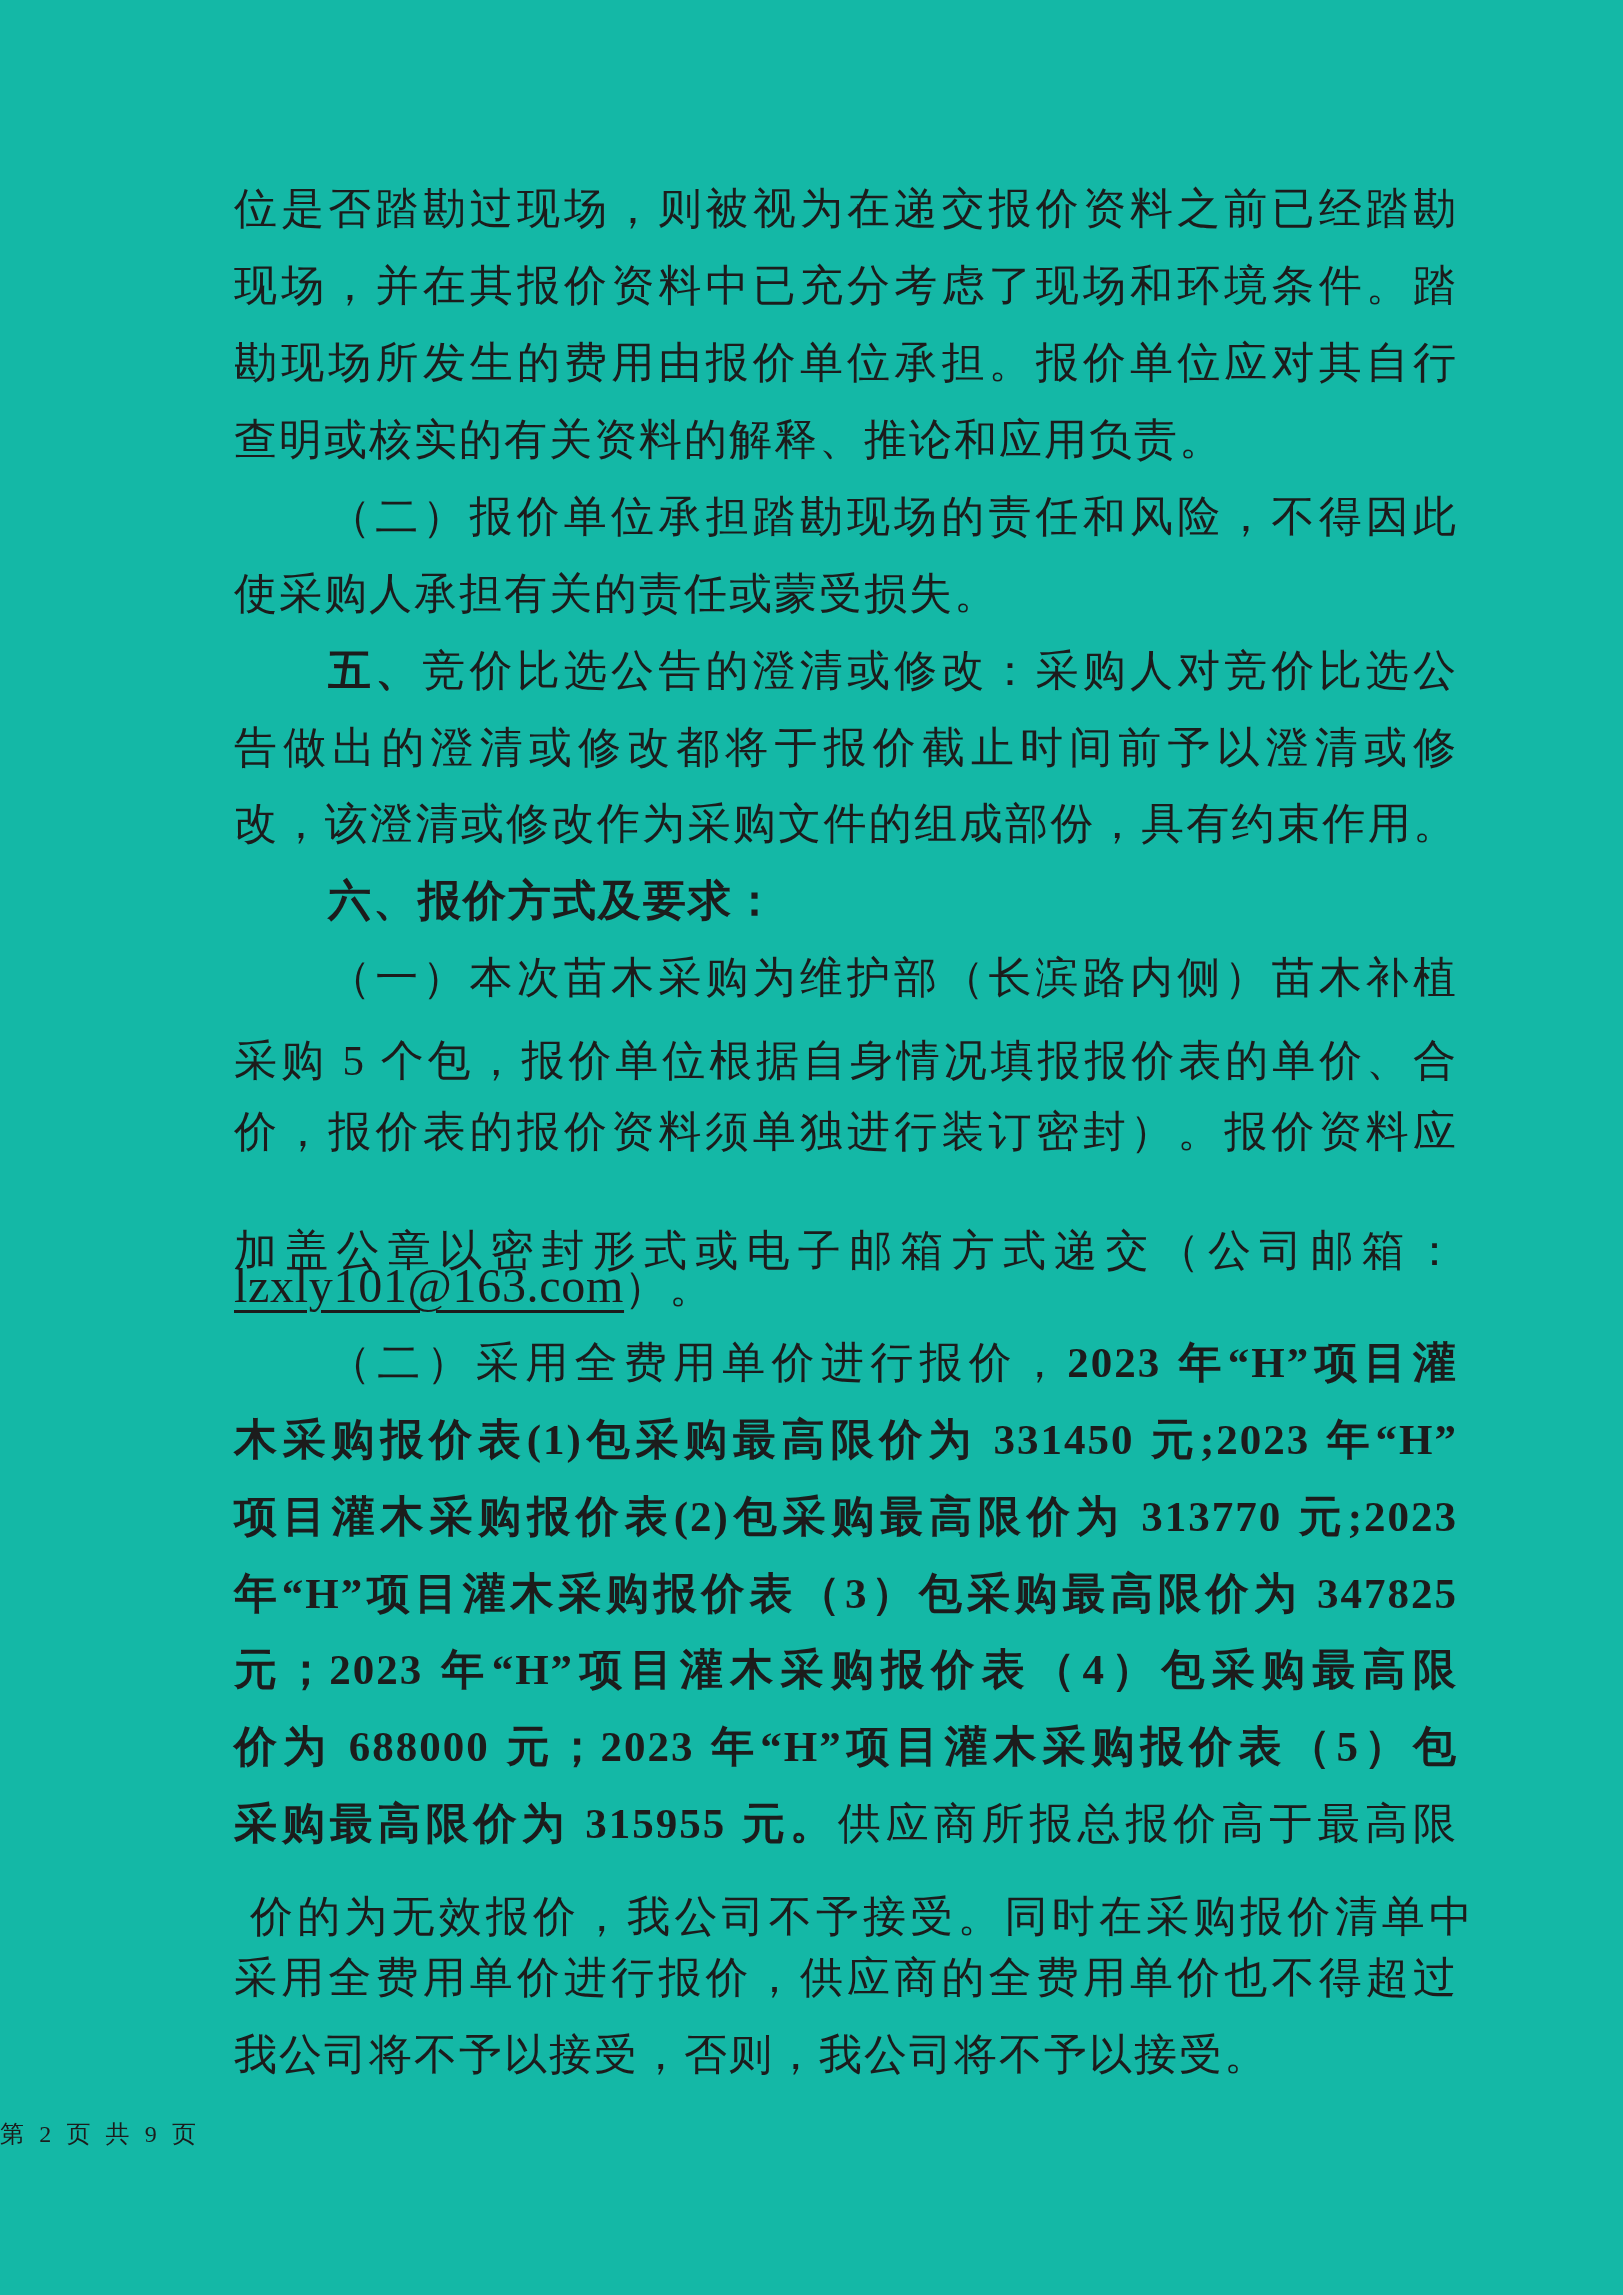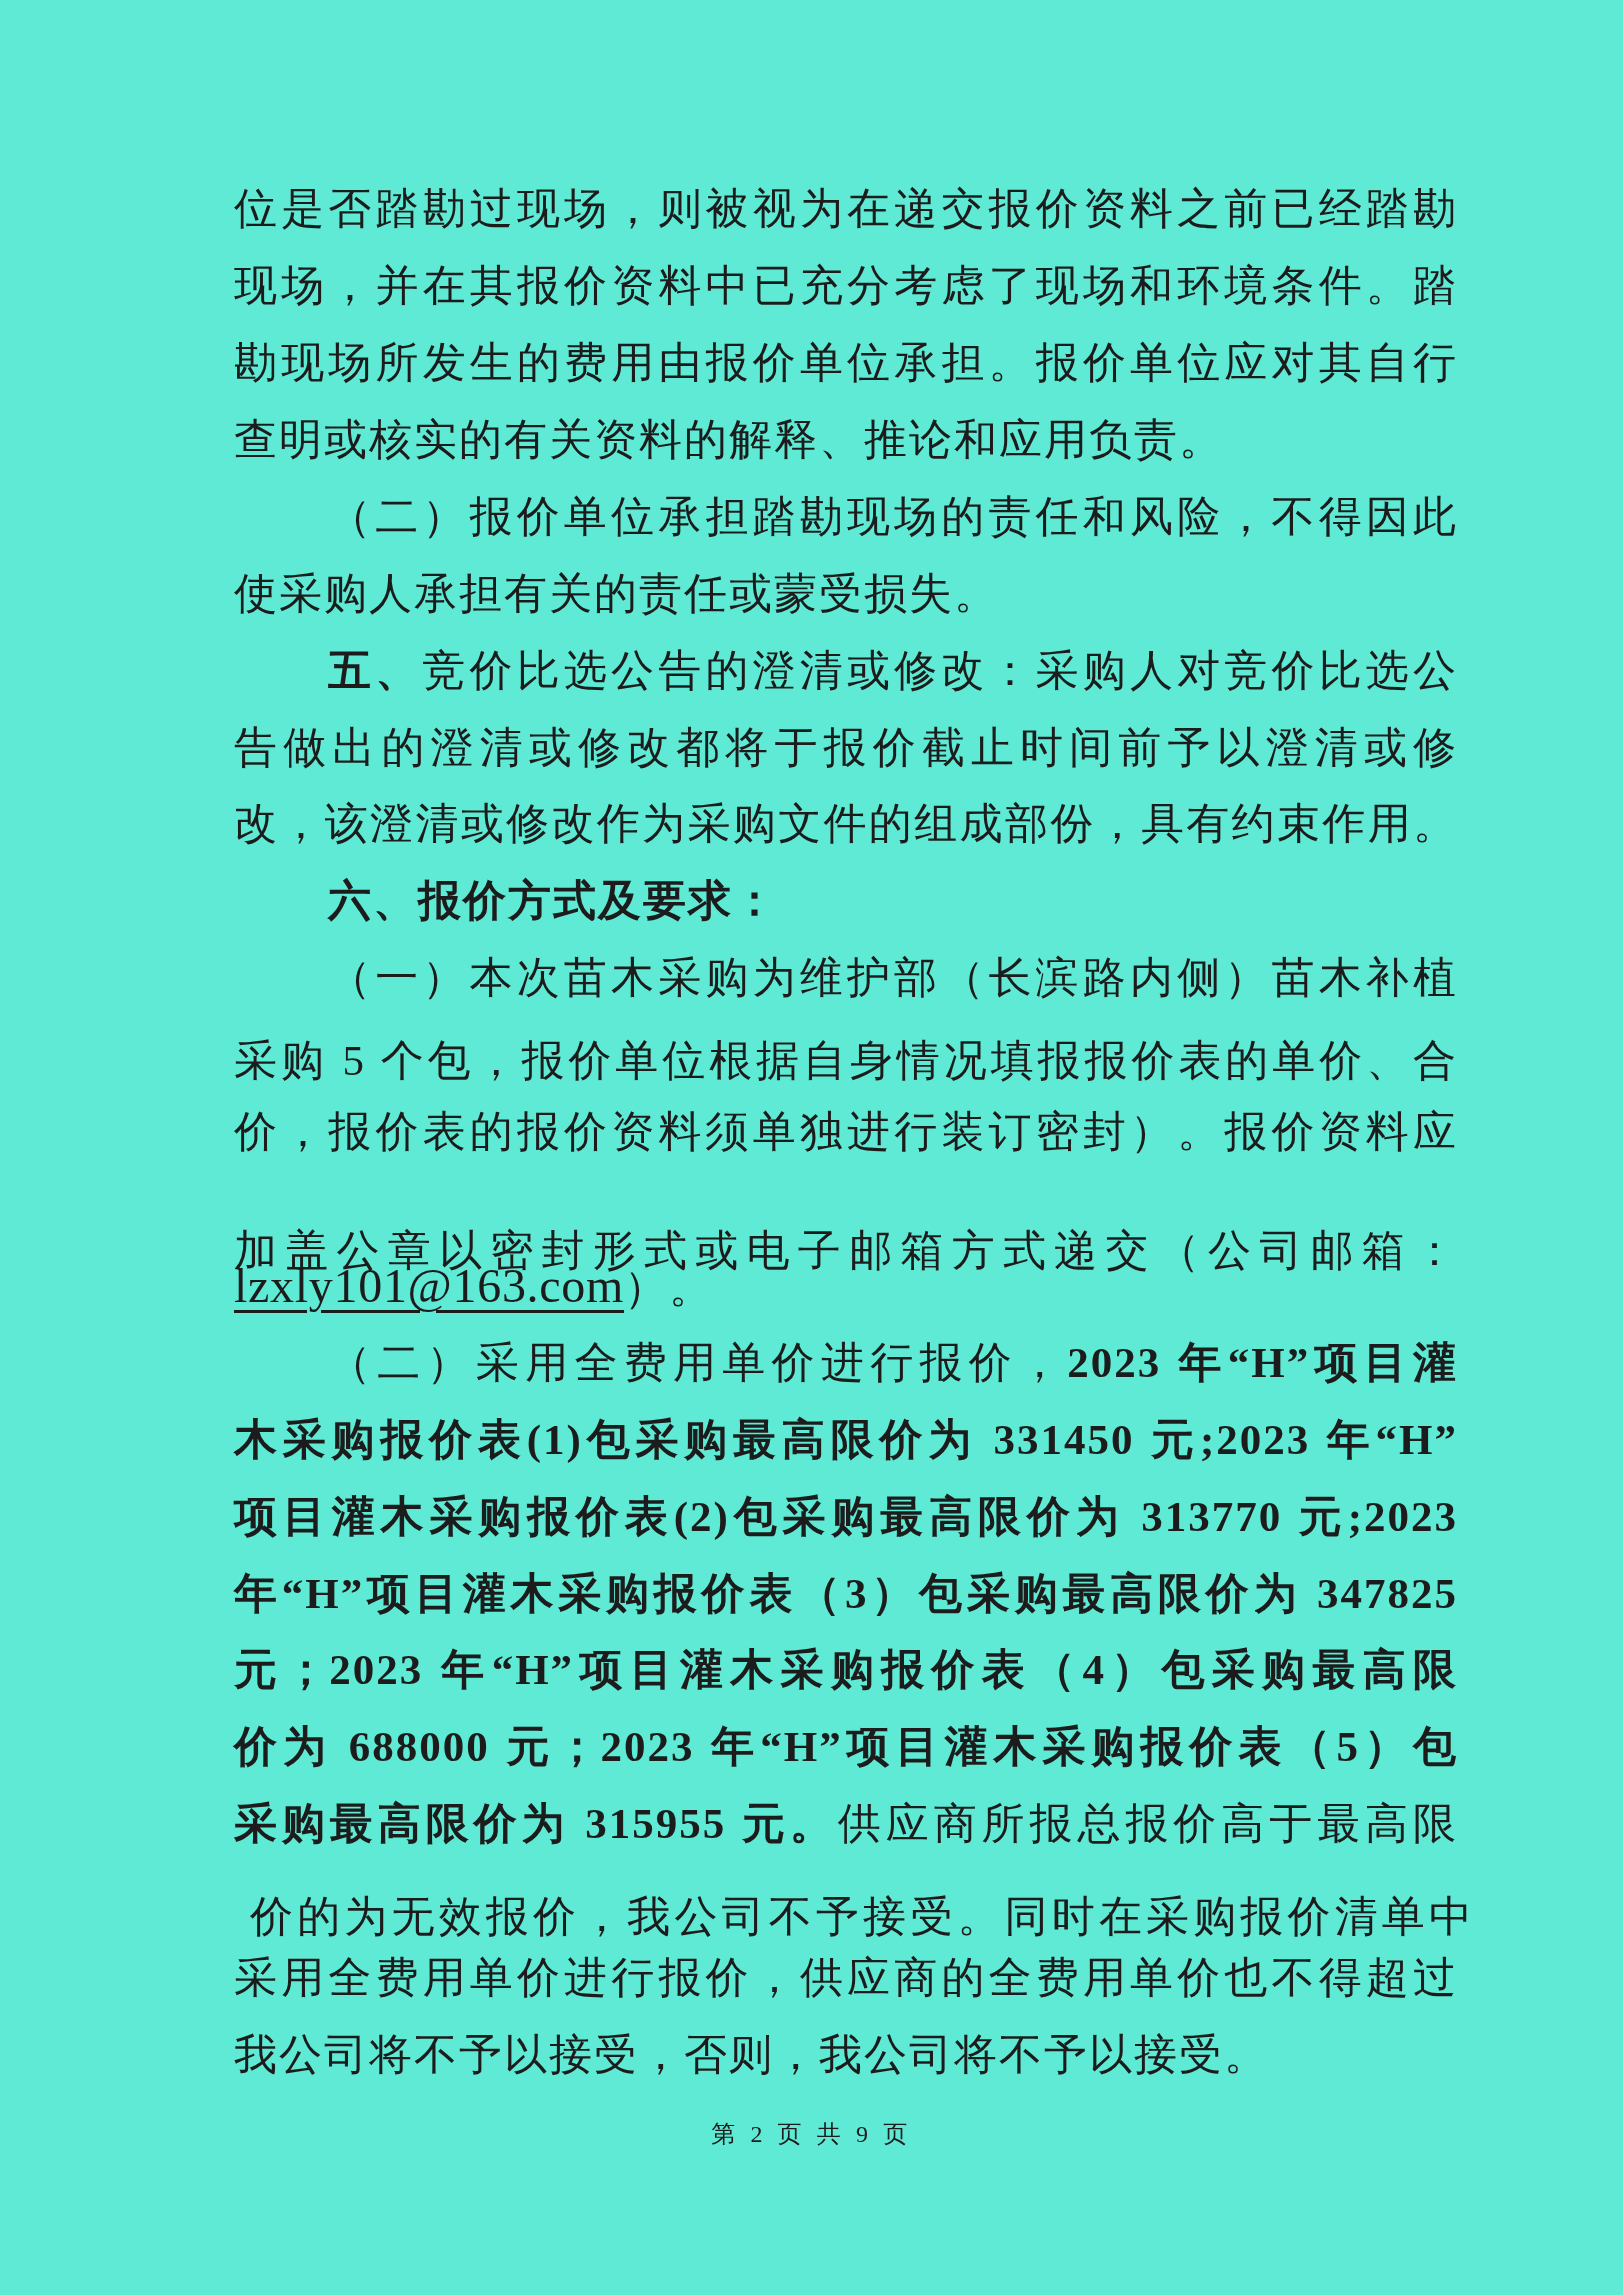--- a/index.html
+++ b/index.html
@@ -11,21 +11,21 @@
     height: 2295px;
     background: #fefefe;
     position: relative;
     font-family: "Liberation Serif", "DejaVu Serif", serif;
     color: #1c1c1c;
     overflow: hidden;
   }
   .page {
     position: absolute;
     inset: 0;
-    background: #5eead4;
+    background: #14b8a6;
   }
   .line {
     position: absolute;
     left: 234px;
     width: 1224px;
     font-size: 43px;
     line-height: 77px;
     height: 77px;
     letter-spacing: 2px;
     white-space: nowrap;
@@ -49,21 +49,21 @@
     text-decoration: underline;
     text-decoration-thickness: 3.3px;
     text-underline-offset: 7.9px;
     letter-spacing: 0.7px;
   }
   .footer {
     position: absolute;
     top: 2119px;
     left: 0;
     width: 1623px;
-    text-align: center;
+    text-align: left;
     font-size: 24px;
     line-height: 31px;
     letter-spacing: 4.6px;
     color: #1c1c1c;
     font-family: Liberation Serif, serif;
   }
 </style>
 </head>
 <body>
 

